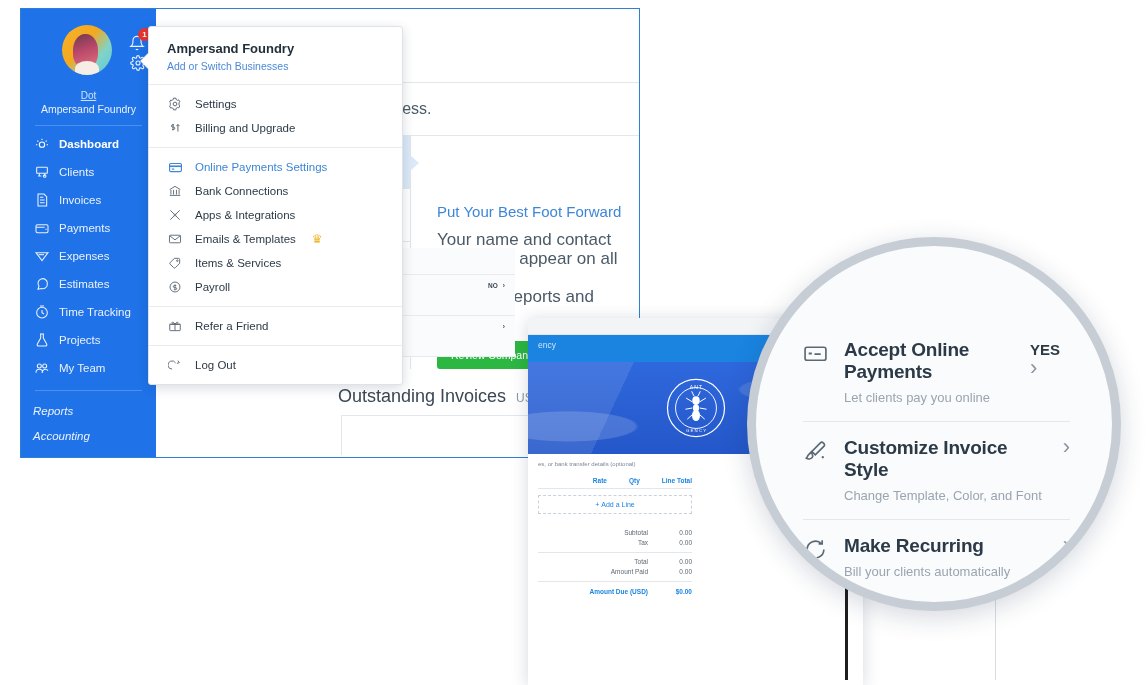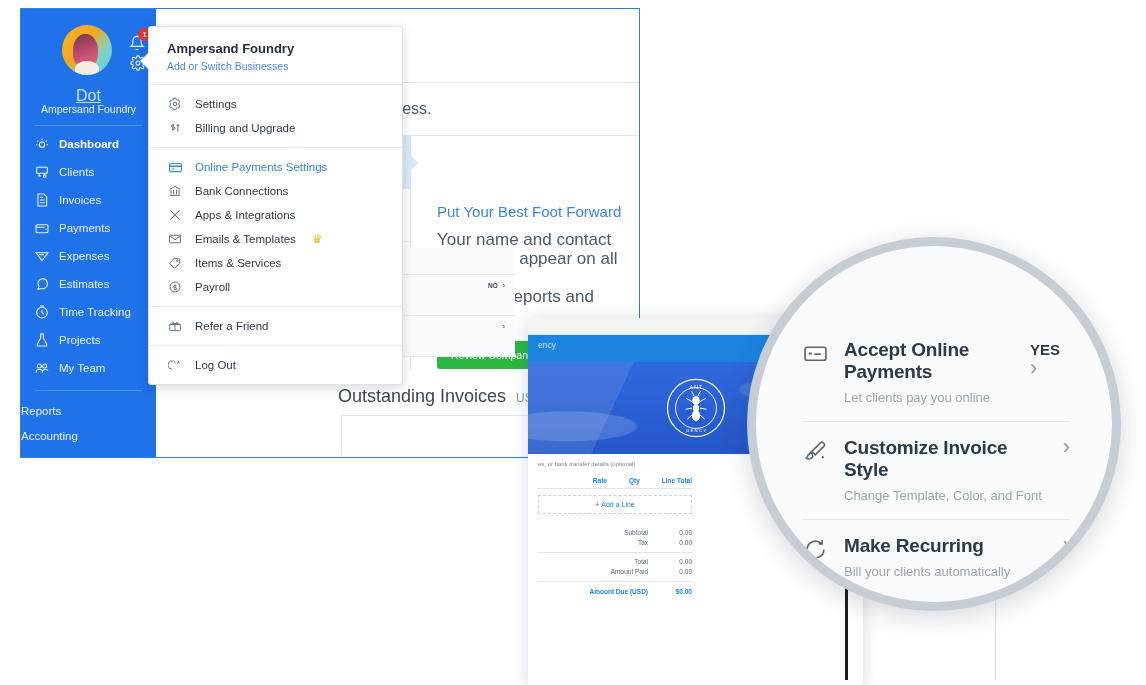--- a/index.html
+++ b/index.html
@@ -52,43 +52,43 @@
     position: absolute; left: 117px; top: 19px;
     min-width: 13px; height: 13px; border-radius: 7px;
     background: #e8352e; color:#fff;
     font-size: 8px; line-height: 13px; text-align: center; font-weight: bold;
     padding: 0 3px;
   }
   .gear-top {
     position: absolute; left: 109px; top: 46px; width: 16px; height: 16px;
   }
   .user-name {
-    text-align:center; font-size: 16px; color:#cfe2fb; line-height: 13px; text-decoration: underline;
+    text-align:center; font-size: 10px; color:#cfe2fb; line-height: 13px; text-decoration: underline;
   }
   .biz-name {
     text-align:center; font-size: 10.5px; color:#eaf2fe; line-height: 14px;
   }
   .sb-divider { height:1px; background:#4a92ef; margin: 9px 14px 4px 14px; }
 
   .nav-item {
     display:flex; align-items:center; gap:9px;
     height: 28px; padding-left: 12px; position: relative;
     font-size: 11.5px; color:#eaf2fe; cursor: pointer;
   }
   .nav-item.active { font-weight: bold; color:#ffffff; }
   .nav-item .ico { width:17px; height:17px; display:flex; align-items:center; justify-content:center; flex:0 0 17px; }
   .nav-item .ico svg { display:block; }
   .nav-pointer {
     position:absolute; right:-1px; top:7px;
     width:0;height:0;border-top:7px solid transparent;border-bottom:7px solid transparent;
     border-right:8px solid #ffffff;
   }
   .nav-sub {
-    font-size: 11.5px; color:#eaf2fe; height: 25px;
-    display:flex; align-items:center; cursor:pointer;
+    font-size: 11.5px; color:#eaf2fe; padding-left:12px; height: 25px;
+    display:flex; align-items:center; cursor:pointer;font-style:italic;
   }
   .sb-divider2 { height:1px; background:#4a92ef; margin: 8px 14px 7px 14px; }
 
   
   .main {
     position:absolute; left:135px; top:0; right:0; bottom:0;
     background:#fff;
   }
   .page-title {
     font-size: 26px; color:#2e3b47; font-weight: normal;

